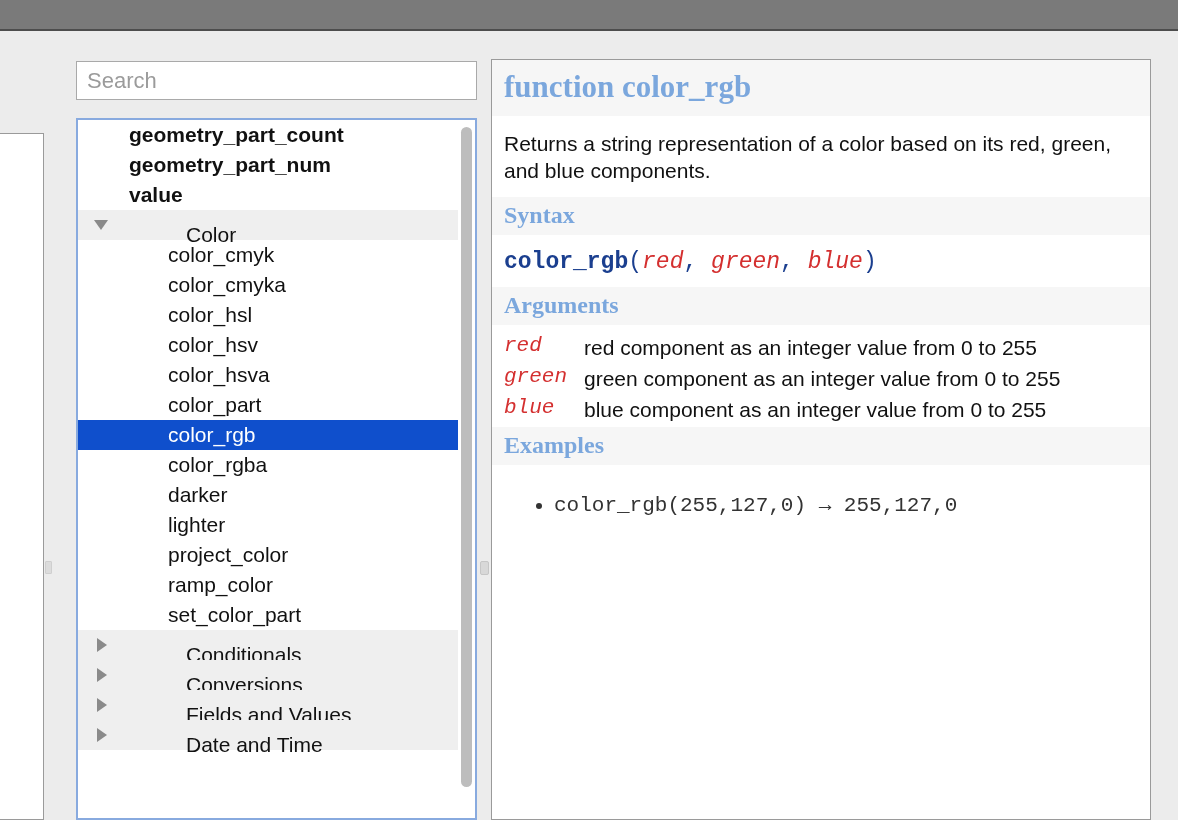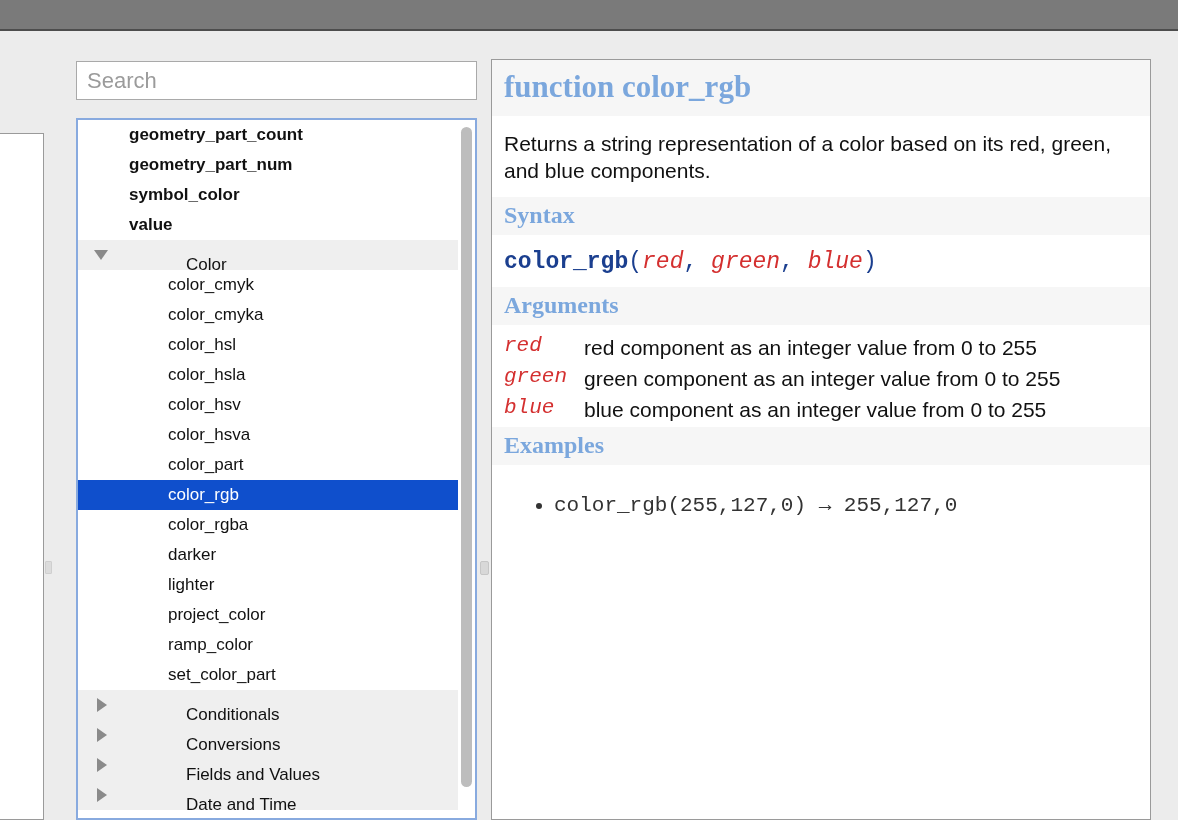--- a/index.html
+++ b/index.html
@@ -63,21 +63,21 @@
     overflow: hidden;
   }
   .tree-inner {
     position: absolute; left: 0; top: 0; right: 17px; bottom: 0;
     overflow: hidden;
   }
   .tree-row {
     position: relative;
     height: 30px;
     display: flex; align-items: center;
-    font-size: 17px;
+    font-size: 21px;
     color: #111111;
     white-space: nowrap;
   }
   .tree-row.lvl-leafbold { padding-left: 51px; font-weight: bold; }
   .tree-row.lvl-group    { padding-left: 18px; background: #efefef; }
   .tree-row.lvl-child    { padding-left: 90px; }
   .tree-row.selected     { background: #0f4fcc; color: #ffffff; }
 
   .twisty {
     position: absolute; left: 19px; top: 50%; width: 0; height: 0;
@@ -211,40 +211,34 @@
 
   <div class="tree-panel">
     <div class="tree-inner" id="tree-inner">
         <div class="tree-row lvl-leafbold">
           <span>geometry_part_count</span>
         </div>
         <div class="tree-row lvl-leafbold">
           <span>geometry_part_num</span>
         </div>
         <div class="tree-row lvl-leafbold">
-          <span>symbol_color</span>
-        </div>
-        <div class="tree-row lvl-leafbold">
           <span>value</span>
         </div>
         <div class="tree-row lvl-group">
           <span class="twisty open"></span>
           <span class="group-label">Color</span>
         </div>
         <div class="tree-row lvl-child">
           <span>color_cmyk</span>
         </div>
         <div class="tree-row lvl-child">
           <span>color_cmyka</span>
         </div>
         <div class="tree-row lvl-child">
           <span>color_hsl</span>
-        </div>
-        <div class="tree-row lvl-child">
-          <span>color_hsla</span>
         </div>
         <div class="tree-row lvl-child">
           <span>color_hsv</span>
         </div>
         <div class="tree-row lvl-child">
           <span>color_hsva</span>
         </div>
         <div class="tree-row lvl-child">
           <span>color_part</span>
         </div>

